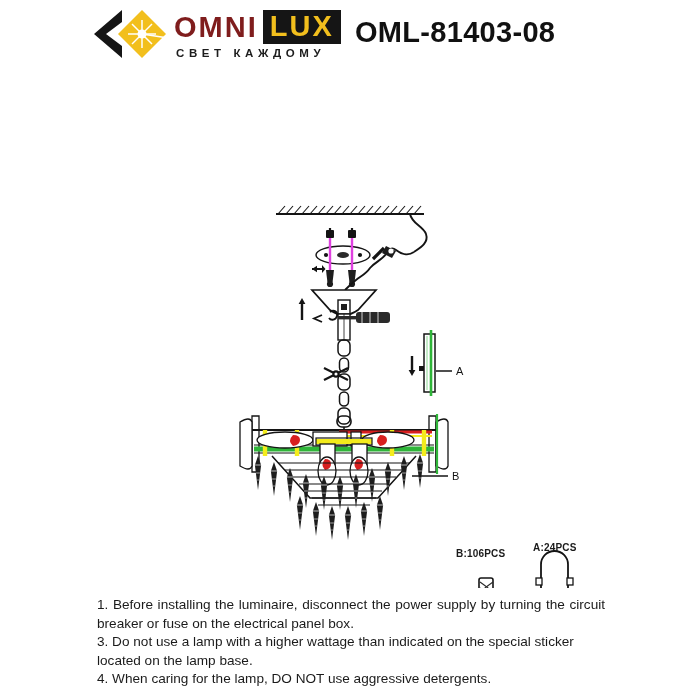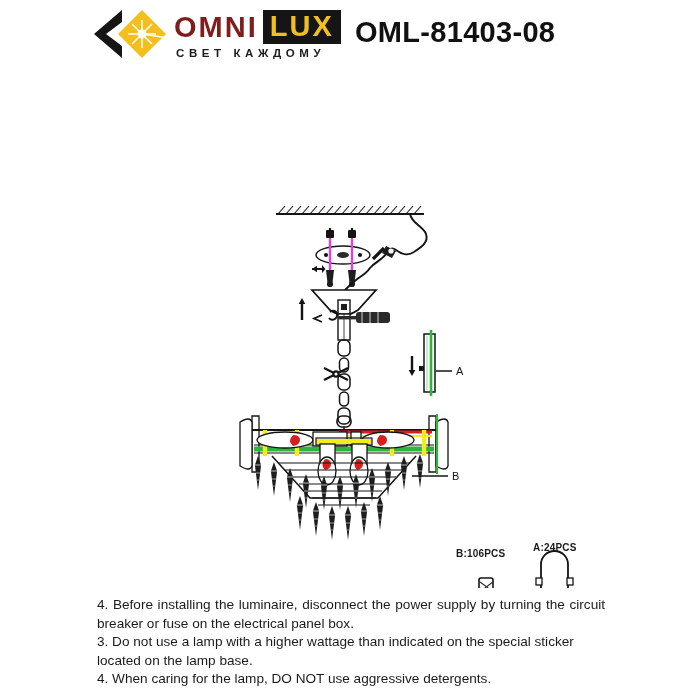--- a/index.html
+++ b/index.html
@@ -430,16 +430,16 @@
       <path d="M170 546 l0 6"></path>
     </g>
   </g>
 </svg>
 </div>
 
 <div class="legend-caption" id="legend-b-caption">B:106PCS</div>
 <div class="legend-caption" id="legend-a-caption">A:24PCS</div>
 
 <div id="instructions">
-  <div class="instruction-line justify">4. Before installing the luminaire, disconnect the power supply by turning the circuit breaker or fuse on the electrical panel box.</div>
+  <div class="instruction-line justify">1. Before installing the luminaire, disconnect the power supply by turning the circuit breaker or fuse on the electrical panel box.</div>
   <div class="instruction-line">3. Do not use a lamp with a higher wattage than indicated on the special sticker located on the lamp base.</div>
   <div class="instruction-line">4. When caring for the lamp, DO NOT use aggressive detergents.</div>
 </div>
 
 </body></html>

